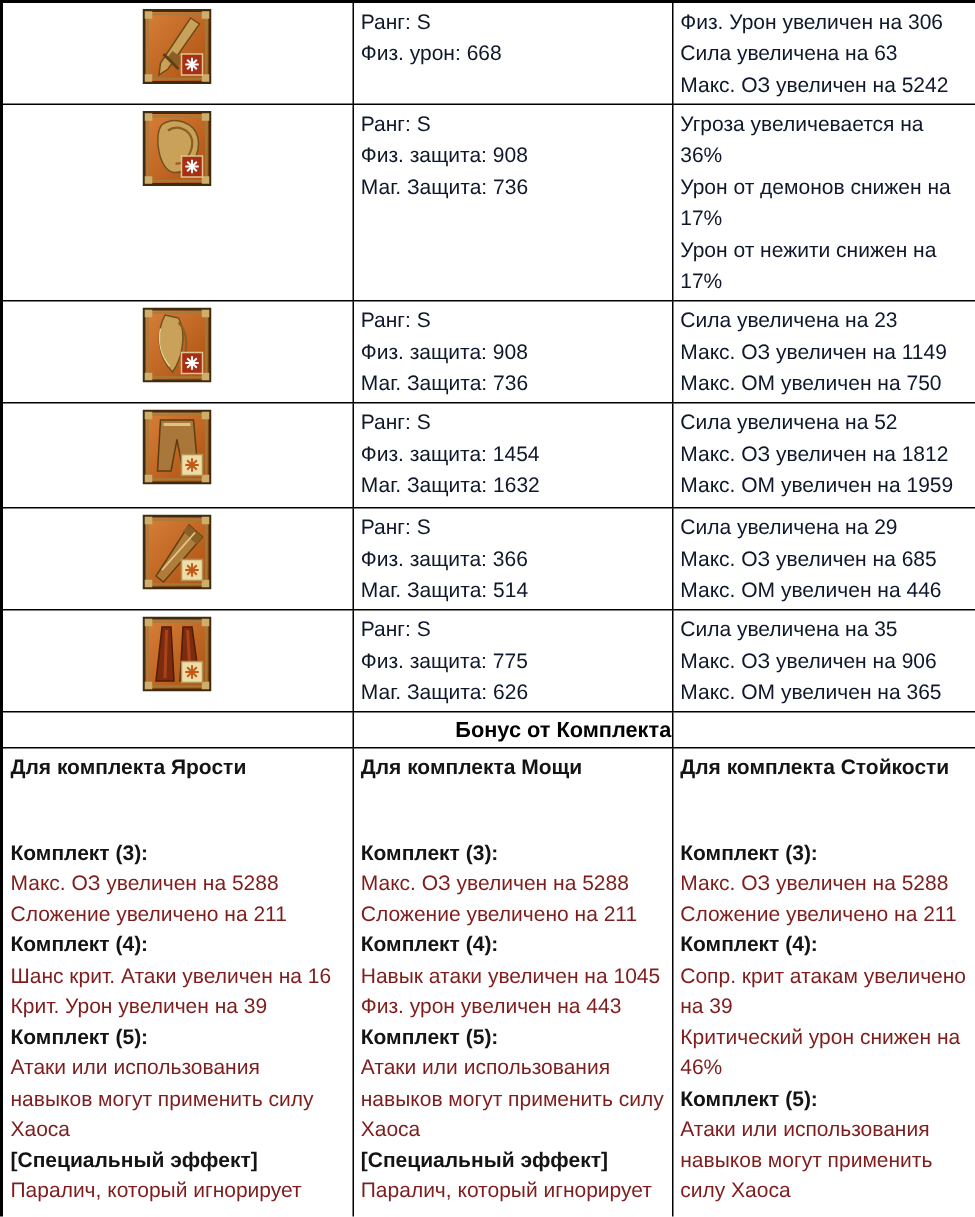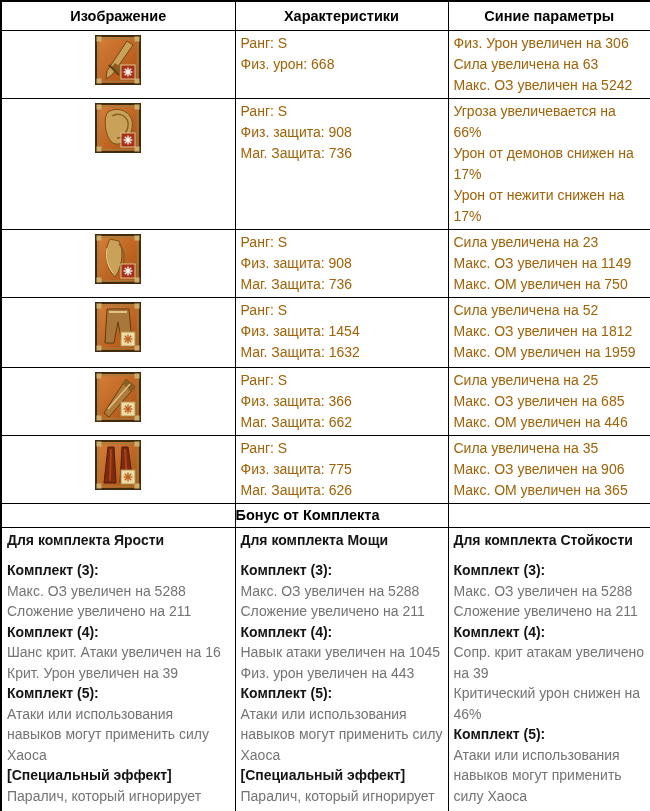--- a/index.html
+++ b/index.html
@@ -9,25 +9,25 @@
   td.hdr { font-weight:bold; text-align:center; vertical-align:middle; font-size:14.5px; color:#000; padding:0; }
   tr.r-hdr  { height:29px; }
   tr.r1 { height:63px; }
   tr.r2 { height:79px; }
   tr.r3 { height:68px; }
   tr.r4 { height:70px; }
   tr.r5 { height:65px; }
   tr.r6 { height:68px; }
   tr.r-bh { height:24px; }
   td.icon-cell { text-align:center; padding-top:4px; }
-  .ln  { font-size:14px; line-height:21px; color:#a16207; white-space:normal; }
-  .bln { font-size:14px; line-height:20.5px; color:#737373; }
+  .ln  { font-size:14px; line-height:21px; color:#0f172a; white-space:normal; }
+  .bln { font-size:14px; line-height:20.5px; color:#7f1d1d; }
   .bold { font-weight:bold; color:#141414; }
-  .btitle { margin-bottom:10px; }
-  td.bh-cell { font-weight:bold; text-align:left; vertical-align:middle; font-size:14.5px; color:#000; padding:0; }
+  .btitle { margin-bottom:36px; }
+  td.bh-cell { font-weight:bold; text-align:right; vertical-align:middle; font-size:14.5px; color:#000; padding:0; }
   svg.item-icon { display:inline-block; }
 </style>
 </head>
 <body>
 
 <svg width="0" height="0" style="position:absolute" aria-hidden="true">
   <defs>
     <linearGradient id="og" x1="0" y1="0" x2="1" y2="1">
       <stop offset="0" stop-color="#d8813a"></stop>
       <stop offset="1" stop-color="#aa4f10"></stop>
@@ -105,25 +105,20 @@
 </svg>
 
 <table class="grid">
   <colgroup>
     <col style="width:234px">
       <col style="width:213px">
       <col style="width:203px">
   </colgroup>
 
   <tbody>
-      <tr class="r-hdr">
-    <td class="hdr">Изображение</td>
-    <td class="hdr">Характеристики</td>
-    <td class="hdr">Синие параметры</td>
-  </tr>
 
   <tr class="r1">
     <td class="icon-cell">
       <svg class="item-icon" width="46" height="50" viewBox="0 0 46 50">
             <use href="#ic1"></use>
           </svg>
     </td>
     <td>
       <div class="ln">Ранг: S</div>
       <div class="ln">Физ. урон: 668</div>
@@ -140,21 +135,21 @@
       <svg class="item-icon" width="46" height="50" viewBox="0 0 46 50">
             <use href="#ic2"></use>
           </svg>
     </td>
     <td>
       <div class="ln">Ранг: S</div>
       <div class="ln">Физ. защита: 908</div>
       <div class="ln">Маг. Защита: 736</div>
     </td>
     <td>
-      <div class="ln">Угроза увеличевается на 66%</div>
+      <div class="ln">Угроза увеличевается на 36%</div>
       <div class="ln">Урон от демонов снижен на 17%</div>
       <div class="ln">Урон от нежити снижен на 17%</div>
     </td>
   </tr>
 
   <tr class="r3">
     <td class="icon-cell">
       <svg class="item-icon" width="46" height="50" viewBox="0 0 46 50">
             <use href="#ic3"></use>
           </svg>
@@ -191,24 +186,24 @@
 
   <tr class="r5">
     <td class="icon-cell">
       <svg class="item-icon" width="46" height="50" viewBox="0 0 46 50">
             <use href="#ic5"></use>
           </svg>
     </td>
     <td>
       <div class="ln">Ранг: S</div>
       <div class="ln">Физ. защита: 366</div>
-      <div class="ln">Маг. Защита: 662</div>
-    </td>
-    <td>
-      <div class="ln">Сила увеличена на 25</div>
+      <div class="ln">Маг. Защита: 514</div>
+    </td>
+    <td>
+      <div class="ln">Сила увеличена на 29</div>
       <div class="ln">Макс. ОЗ увеличен на 685</div>
       <div class="ln">Макс. ОМ увеличен на 446</div>
     </td>
   </tr>
 
   <tr class="r6">
     <td class="icon-cell">
       <svg class="item-icon" width="46" height="50" viewBox="0 0 46 50">
             <use href="#ic6"></use>
           </svg>

